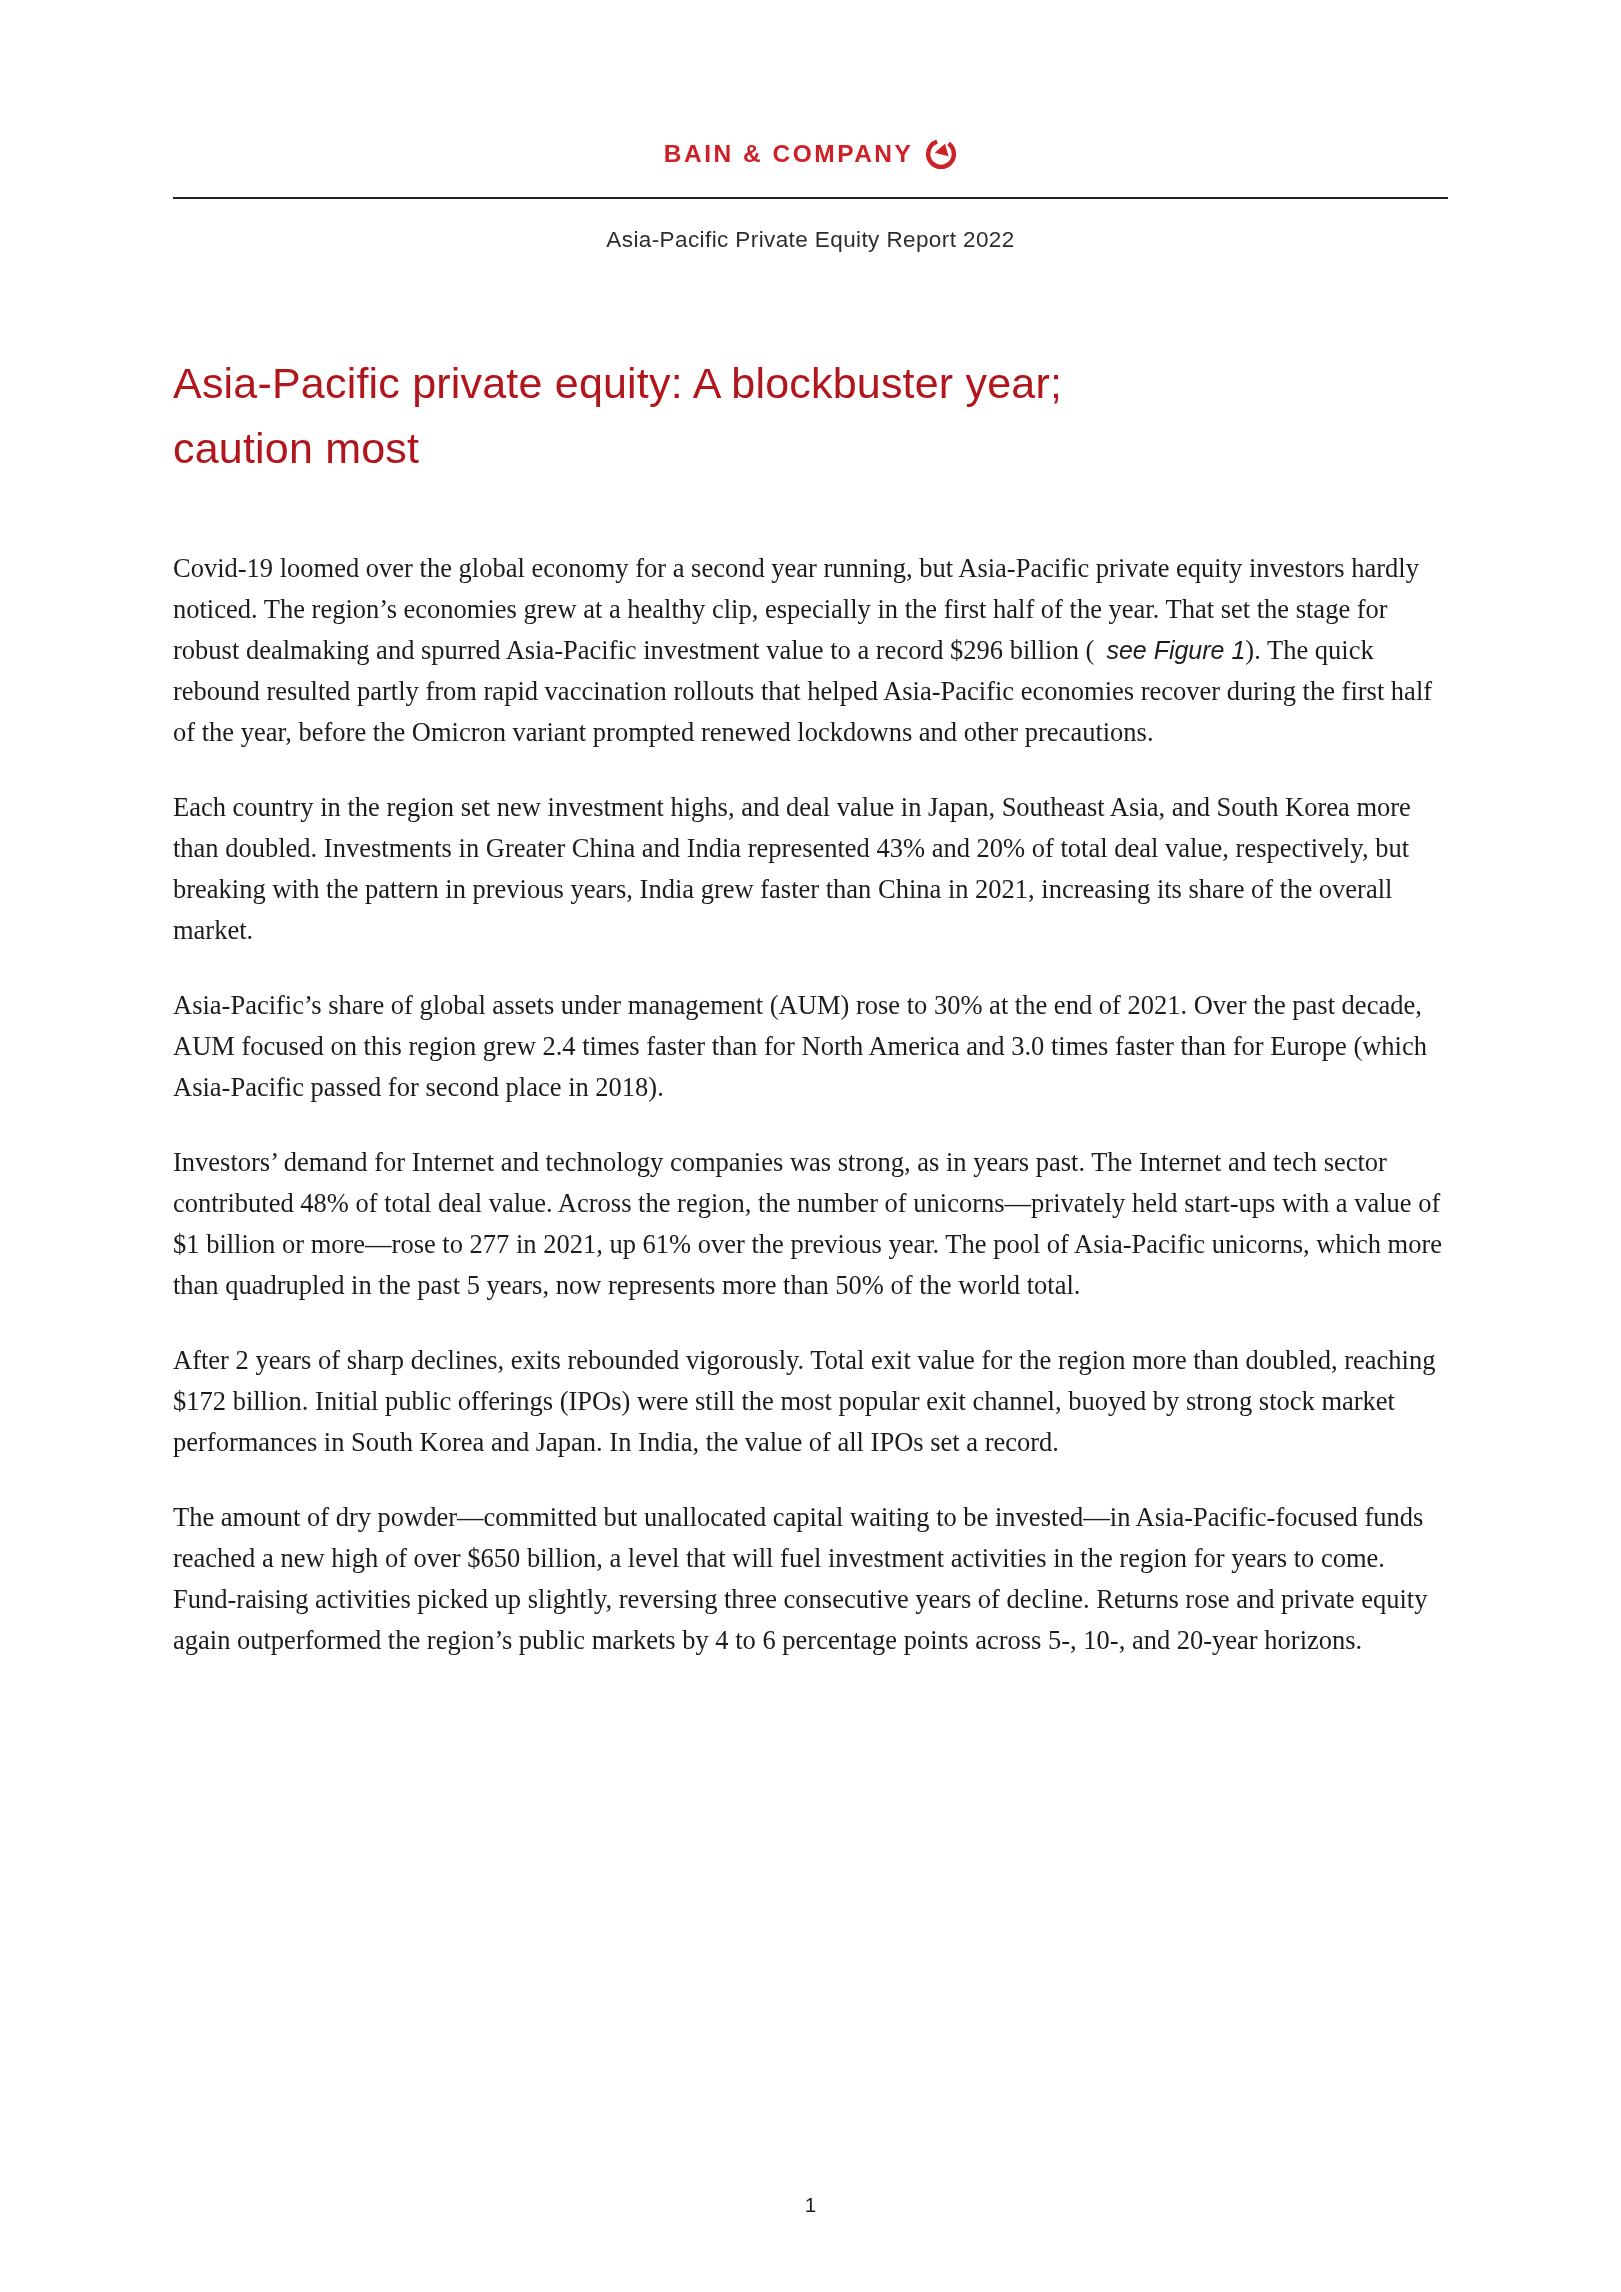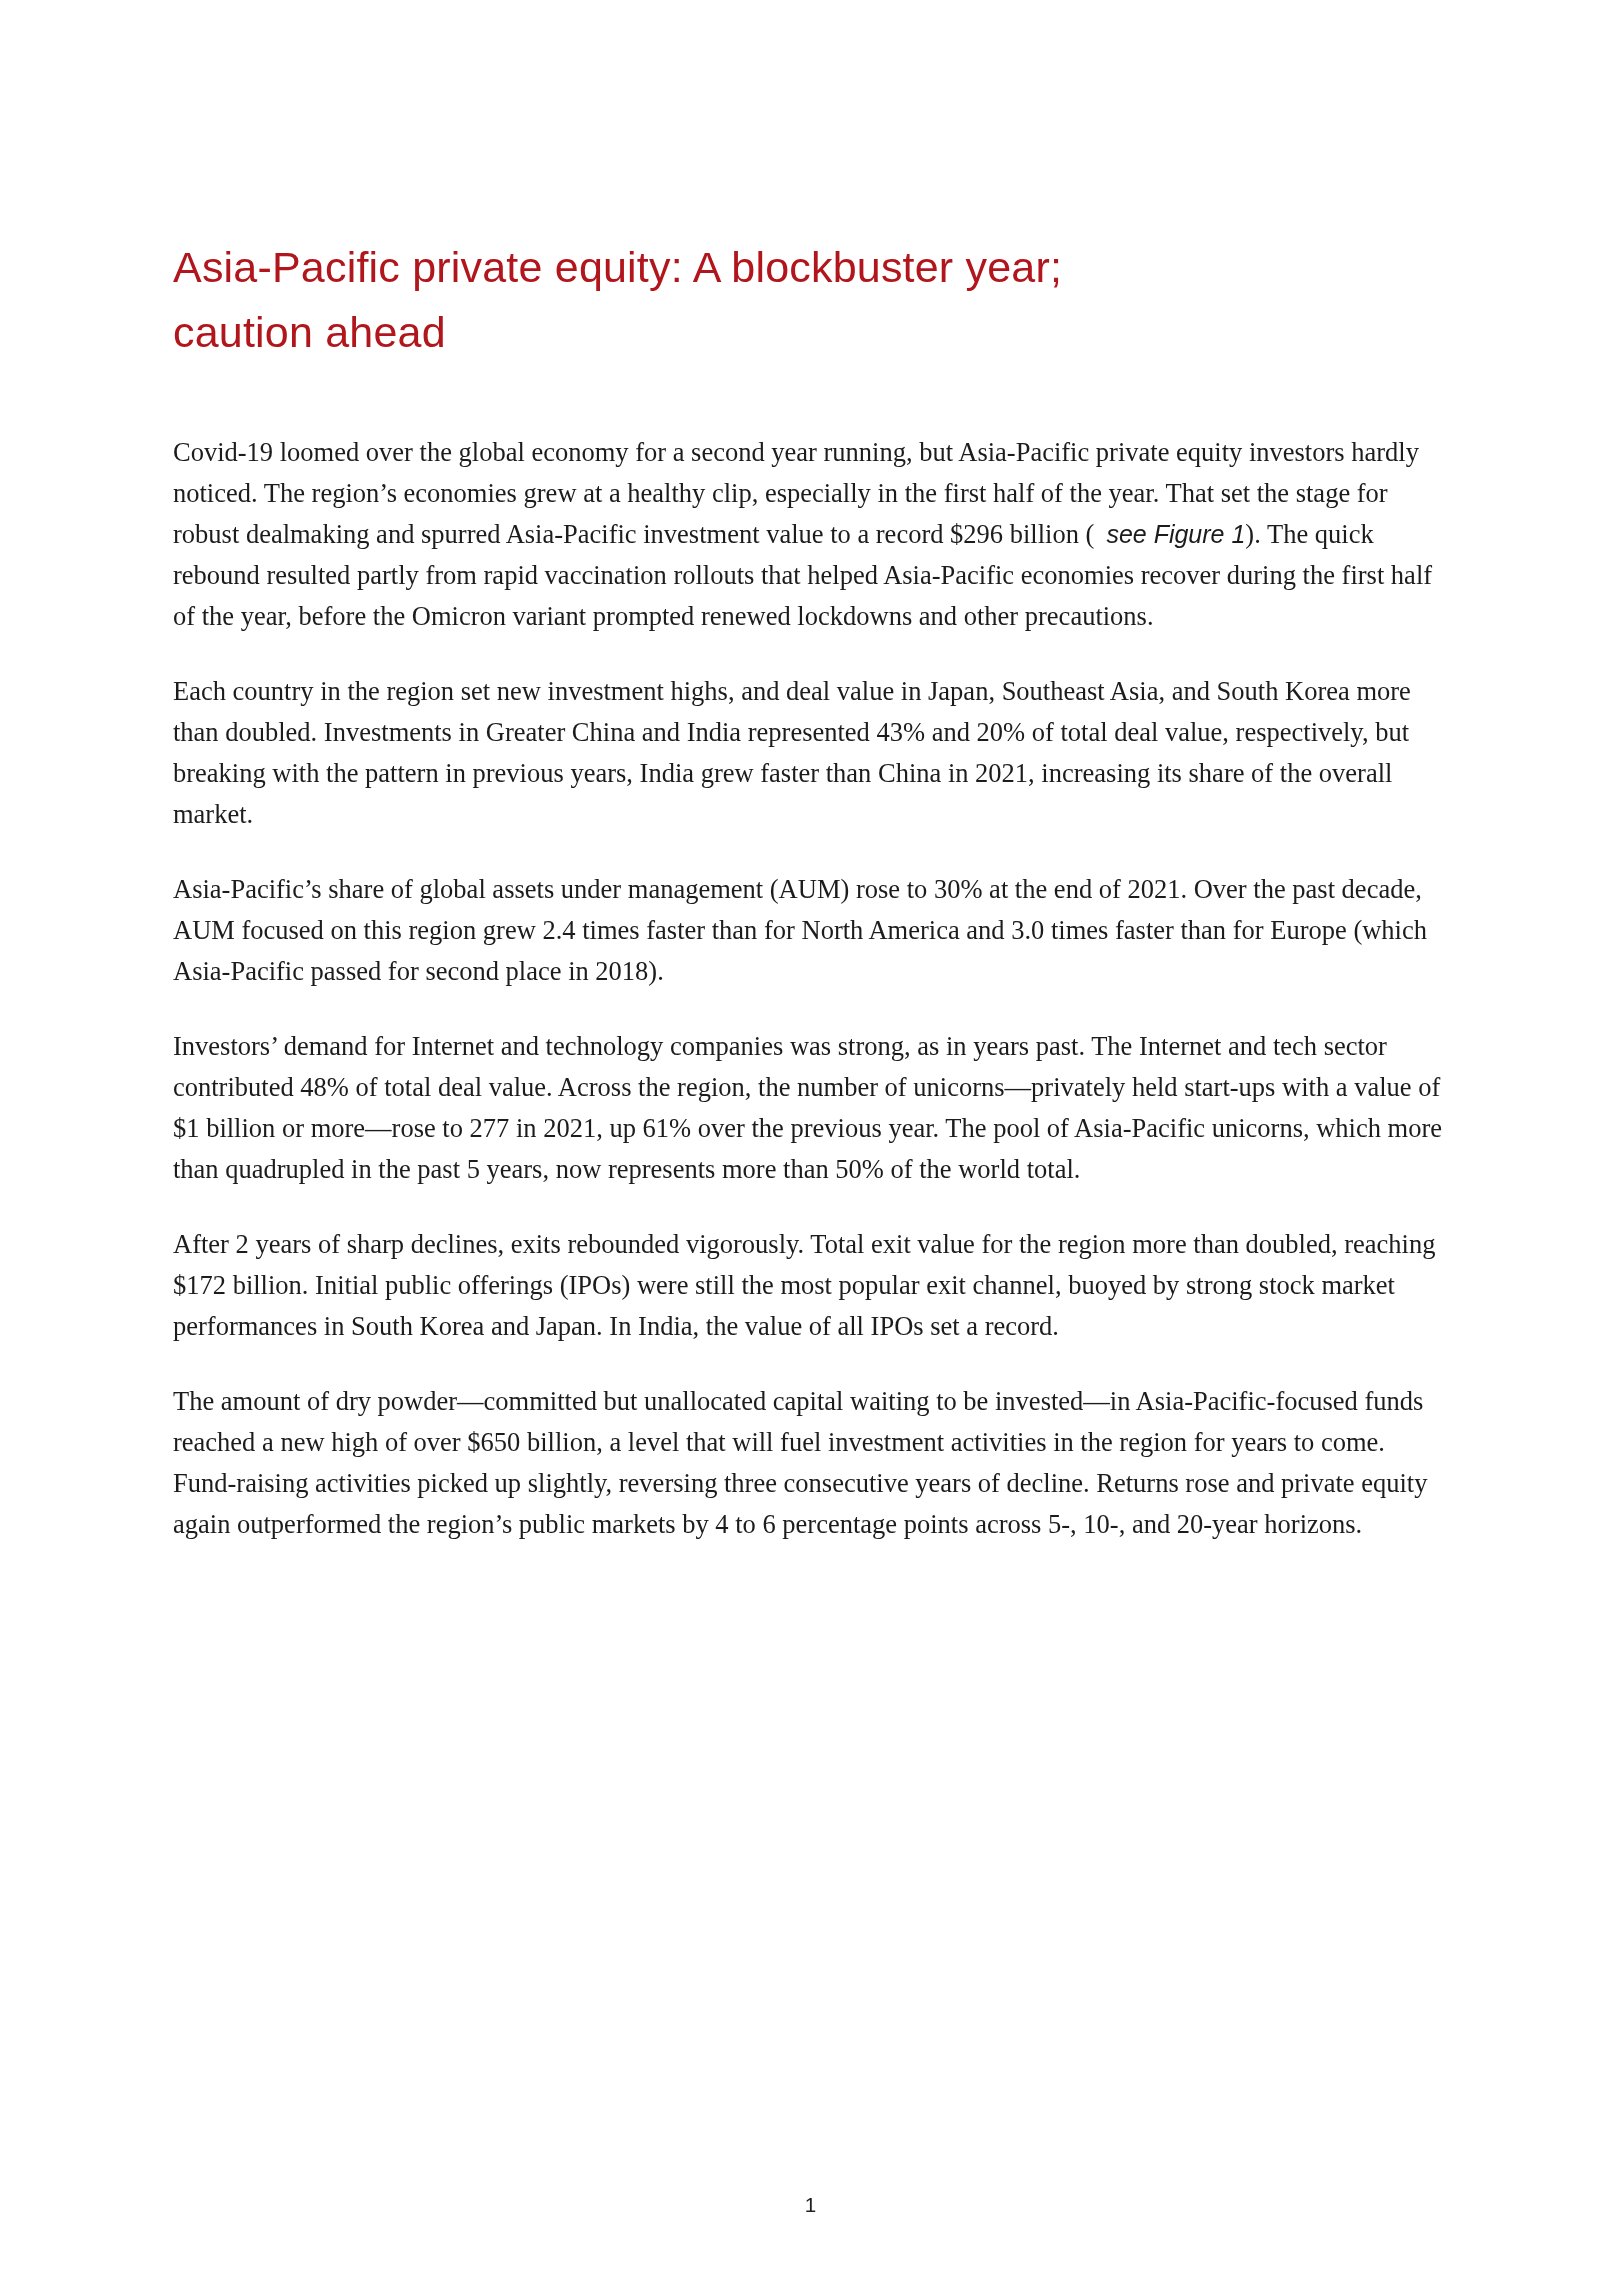--- a/index.html
+++ b/index.html
@@ -83,23 +83,34 @@
     font-family: "Liberation Sans", sans-serif;
     font-size: 20.6px;
     color: #1f1f1f;
   }
 </style>
 </head>
 <body>
 
 <div class="page">
 
+  <header class="masthead">
+    <div class="logo">
+      <span class="logo-text">BAIN &amp; COMPANY</span>
+      <svg class="logo-icon" viewBox="0 0 36 36" aria-hidden="true">
+        <circle cx="18" cy="18" r="14.5" fill="none" stroke="currentColor" stroke-width="5" stroke-dasharray="77 14" stroke-dashoffset="-9" transform="rotate(-90 18 18)"></circle>
+        <path d="M22.5 6.5 L26.5 20.5 L11 16.5 Z" fill="currentColor"></path>
+      </svg>
+    </div>
+    <hr class="divider">
+    <div class="report-title">Asia-Pacific Private Equity Report 2022</div>
+  </header>
 
   <main>
-    <h1 class="article-title"><span>Asia-Pacific private equity: A blockbuster year;</span><br><span>caution ahead</span></h1>
+    <h1 class="article-title"><span>Asia-Pacific private equity: A blockbuster year;</span><br><span>caution most</span></h1>
 
     <p class="body-para first"><span>Covid-19 loomed over the global economy for a second year running, but Asia-Pacific private equity investors hardly noticed. The region’s economies grew at a healthy clip, especially in the first half of the year. That set the stage for robust dealmaking and spurred Asia-Pacific investment value to a record $296 billion (</span><em class="figref">see Figure 1</em><span>). The quick rebound resulted partly from rapid vaccination rollouts that helped Asia-Pacific economies recover during the first half of the year, before the Omicron variant prompted renewed lockdowns and other precautions.</span></p>
 
     <p class="body-para">Each country in the region set new investment highs, and deal value in Japan, Southeast Asia, and South Korea more than doubled. Investments in Greater China and India represented 43% and 20% of total deal value, respectively, but breaking with the pattern in previous years, India grew faster than China in 2021, increasing its share of the overall market.</p>
 
     <p class="body-para">Asia-Pacific’s share of global assets under management (AUM) rose to 30% at the end of 2021. Over the past decade, AUM focused on this region grew 2.4 times faster than for North America and 3.0 times faster than for Europe (which Asia-Pacific passed for second place in 2018).</p>
 
     <p class="body-para">Investors’ demand for Internet and technology companies was strong, as in years past. The Internet and tech sector contributed 48% of total deal value. Across the region, the number of unicorns—privately held start-ups with a value of $1 billion or more—rose to 277 in 2021, up 61% over the previous year. The pool of Asia-Pacific unicorns, which more than quadrupled in the past 5 years, now represents more than 50% of the world total.</p>
 
     <p class="body-para">After 2 years of sharp declines, exits rebounded vigorously. Total exit value for the region more than doubled, reaching $172 billion. Initial public offerings (IPOs) were still the most popular exit channel, buoyed by strong stock market performances in South Korea and Japan. In India, the value of all IPOs set a record.</p>

